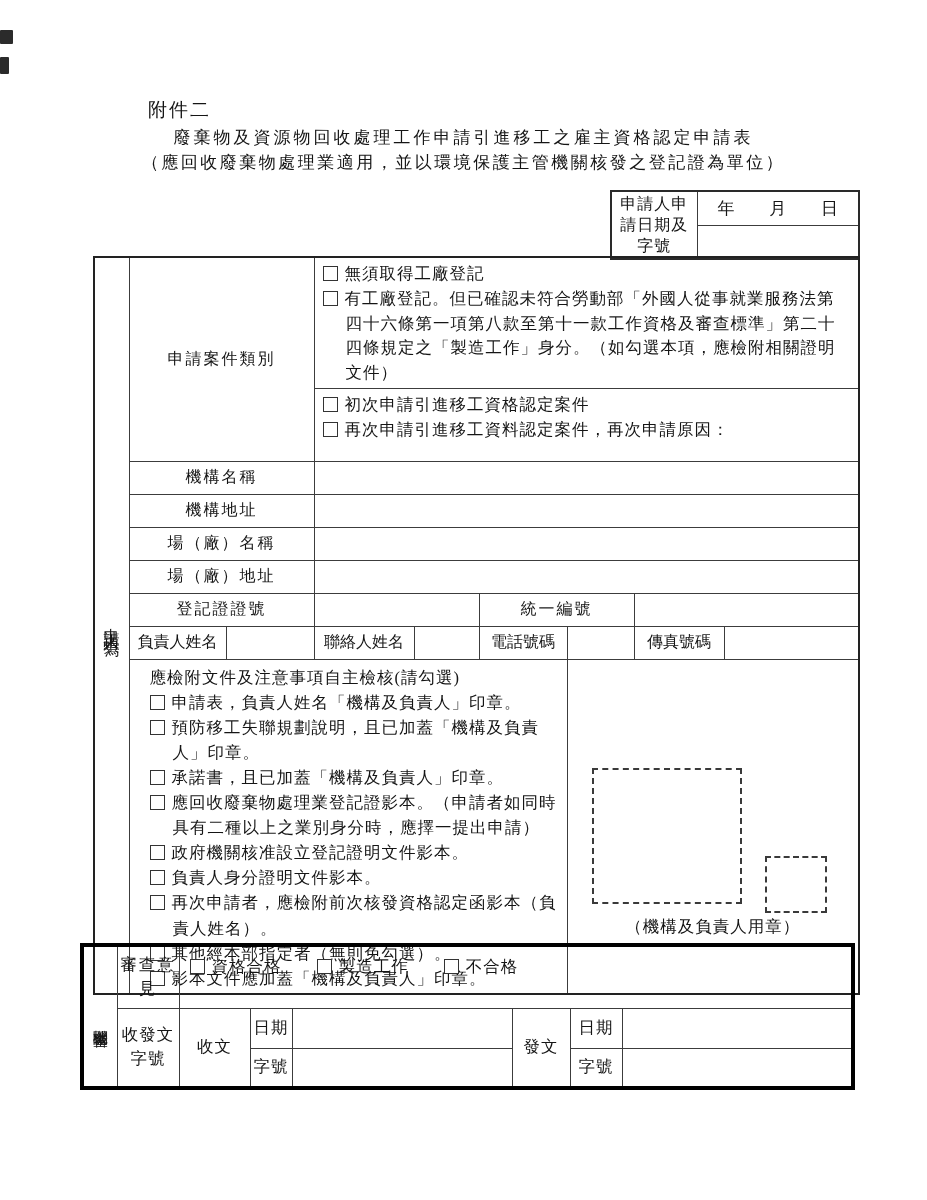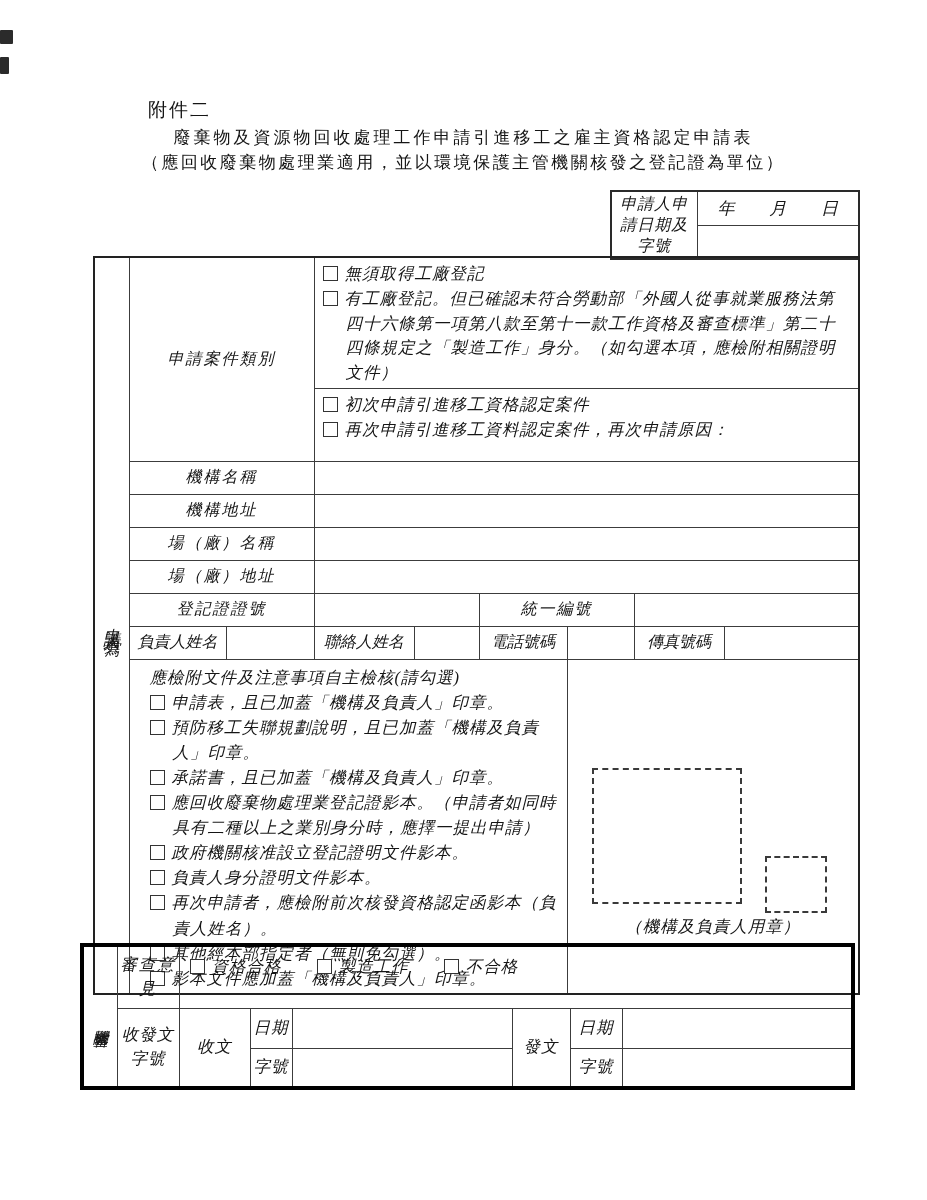--- a/index.html
+++ b/index.html
@@ -21,21 +21,21 @@
   .title-1 {
     position: absolute; top: 126px; left: 0; width: 927px;
     text-align: center; font-size: 17px; letter-spacing: 3px;
   }
   .title-2 {
     position: absolute; top: 151px; left: 0; width: 927px;
     text-align: center; font-size: 17px; letter-spacing: 2.5px;
   }
 
   table { border-collapse: collapse; table-layout: fixed; }
-  td { border: 1.5px solid #3c3c3c; font-size: 17px; vertical-align: middle; font-style: italic; }
+  td { border: 1.5px solid #3c3c3c; font-size: 17px; vertical-align: middle; }
 
   
   .date-table { position: absolute; top: 190px; left: 610px; width: 248px; }
   .date-table { border: 2px solid #2a2a2a; }
   .date-label-cell {
     width: 86px; text-align: center; font-size: 16px; line-height: 1.3;
     padding: 2px 6px; letter-spacing: 1px;
   }
   .ymd-cell { height: 33px; padding: 0 20px; }
   .ymd-wrap { display: flex; justify-content: space-between; }
@@ -181,21 +181,21 @@
     <td class="label-cell tight">聯絡人姓名</td>
     <td class="value-cell"></td>
     <td class="label-cell tight">電話號碼</td>
     <td class="value-cell"></td>
     <td class="label-cell tight">傳真號碼</td>
     <td class="value-cell"></td>
   </tr>
   <tr style="height:322px">
     <td class="checklist-cell" colspan="5">
       <div class="checklist-header">應檢附文件及注意事項自主檢核(請勾選)</div>
-      <div class="chk-item"><span class="cb"></span><span>申請表，且已加蓋「機構及負責人」印章。</span></div>
+      <div class="chk-item"><span class="cb"></span><span>申請表，負責人姓名「機構及負責人」印章。</span></div>
       <div class="chk-item"><span class="cb"></span><span>預防移工失聯規劃說明，且已加蓋「機構及負責人」印章。</span></div>
       <div class="chk-item"><span class="cb"></span><span>承諾書，且已加蓋「機構及負責人」印章。</span></div>
       <div class="chk-item"><span class="cb"></span><span>應回收廢棄物處理業登記證影本。（申請者如同時具有二種以上之業別身分時，應擇一提出申請）</span></div>
       <div class="chk-item"><span class="cb"></span><span>政府機關核准設立登記證明文件影本。</span></div>
       <div class="chk-item"><span class="cb"></span><span>負責人身分證明文件影本。</span></div>
       <div class="chk-item"><span class="cb"></span><span>再次申請者，應檢附前次核發資格認定函影本（負責人姓名）。</span></div>
       <div class="chk-item"><span class="cb"></span><span>其他經本部指定者（無則免勾選）。</span></div>
       <div class="chk-item"><span class="cb"></span><span>影本文件應加蓋「機構及負責人」印章。</span></div>
     </td>
     <td class="stamp-cell" colspan="3">

